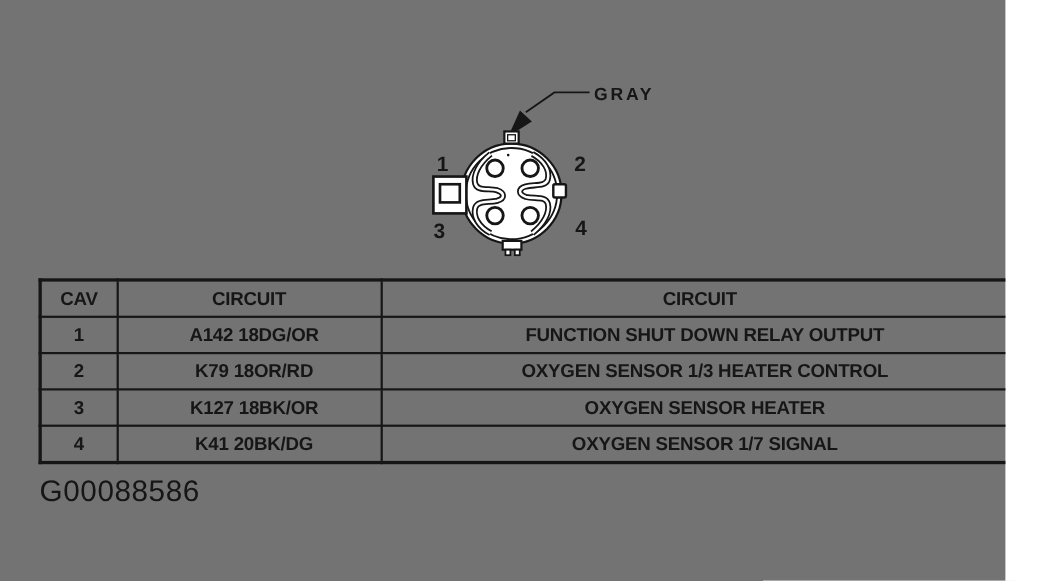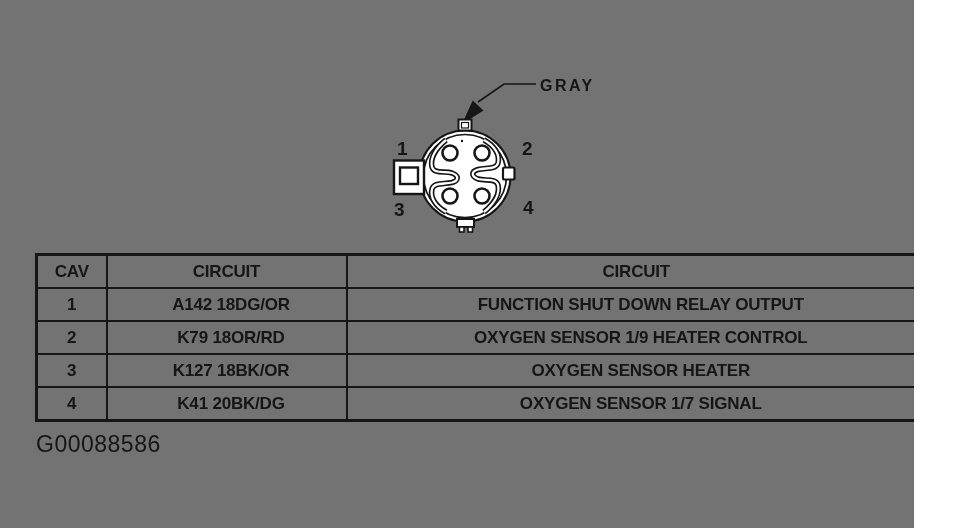--- a/index.html
+++ b/index.html
@@ -61,21 +61,21 @@
   .pin-table { border: 3px solid #161616; }
   .pin-table th { text-align: center; font-weight: 700; }
   .col-cav   { width: 70px; }
   .col-circ  { width: 240px; }
   td.cav-cell { text-align: center; }
   td.circuit-cell, td.function-cell { text-align: center; padding-left: 9px; }
   .figure-id {
     position: absolute;
     left: 36px;
     top: 431px;
-    font-size: 23px;
+    font-size: 27px;
     font-weight: 400;
     letter-spacing: 0.5px;
     color: #161616;
   }
 </style>
 </head>
 <body>
 
 <div class="page">
 
@@ -141,21 +141,21 @@
     </thead>
     <tbody>
       <tr>
         <td class="cav-cell">1</td>
         <td class="circuit-cell">A142 18DG/OR</td>
         <td class="function-cell">FUNCTION SHUT DOWN RELAY OUTPUT</td>
       </tr>
       <tr>
         <td class="cav-cell">2</td>
         <td class="circuit-cell">K79 18OR/RD</td>
-        <td class="function-cell">OXYGEN SENSOR 1/9 HEATER CONTROL</td>
+        <td class="function-cell">OXYGEN SENSOR 1/3 HEATER CONTROL</td>
       </tr>
       <tr>
         <td class="cav-cell">3</td>
         <td class="circuit-cell">K127 18BK/OR</td>
         <td class="function-cell">OXYGEN SENSOR HEATER</td>
       </tr>
       <tr>
         <td class="cav-cell">4</td>
         <td class="circuit-cell">K41 20BK/DG</td>
         <td class="function-cell">OXYGEN SENSOR 1/7 SIGNAL</td>

